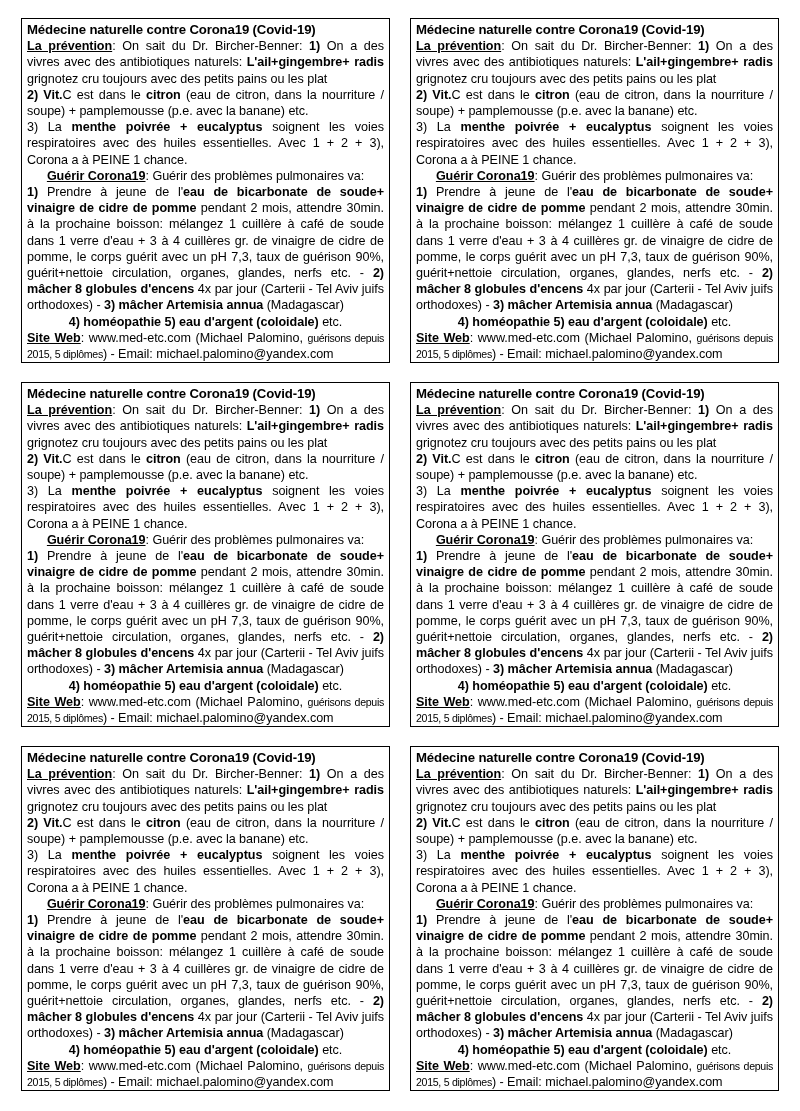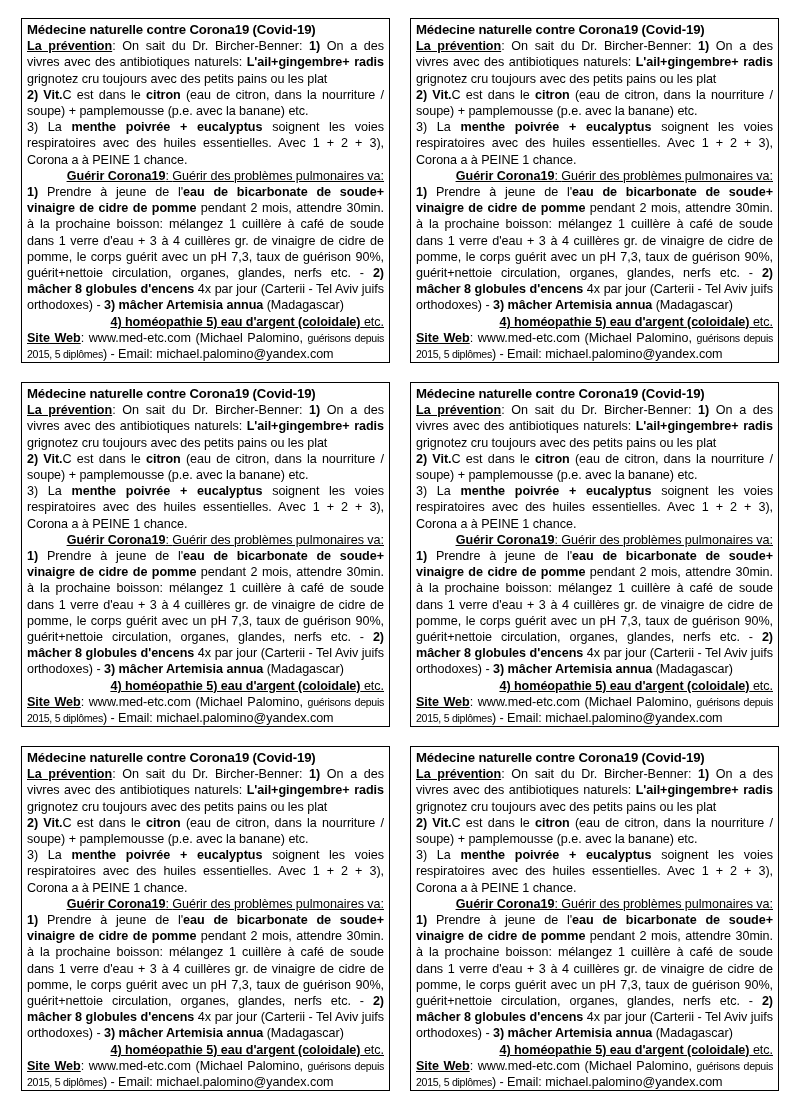--- a/index.html
+++ b/index.html
@@ -48,22 +48,21 @@
   }
 
   .para {
     font-size: 12.6px;
     line-height: 16.2px;
     text-align: justify;
     letter-spacing: -0.05px;
     margin: 0;
   }
   .para.nojust {
-    text-align: right;
-    text-decoration: underline;
+    text-align: center;
   }
 
   .b { font-weight: bold; }
   .u { }
   .bu { font-weight: bold; text-decoration: underline; }
   .small { font-size: 10.6px; letter-spacing: -0.3px; }
 </style>
 </head>
 <body>
 

